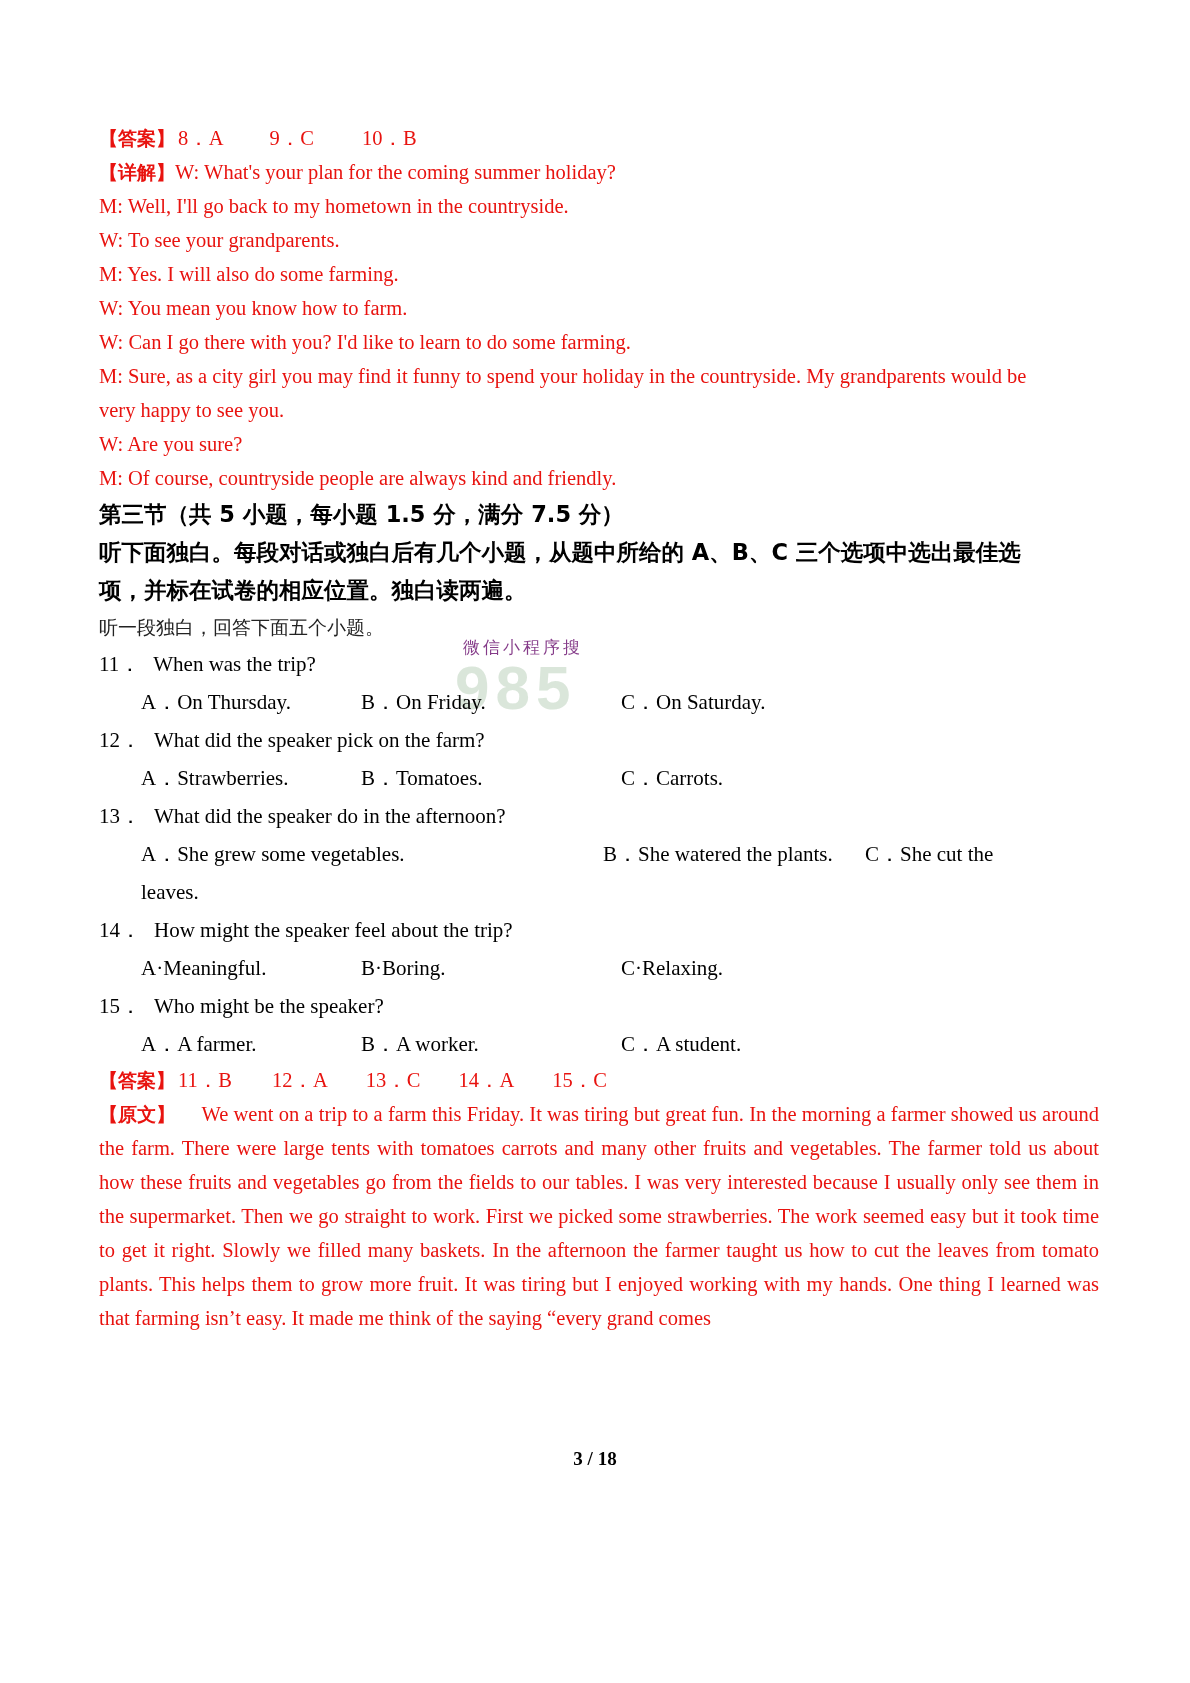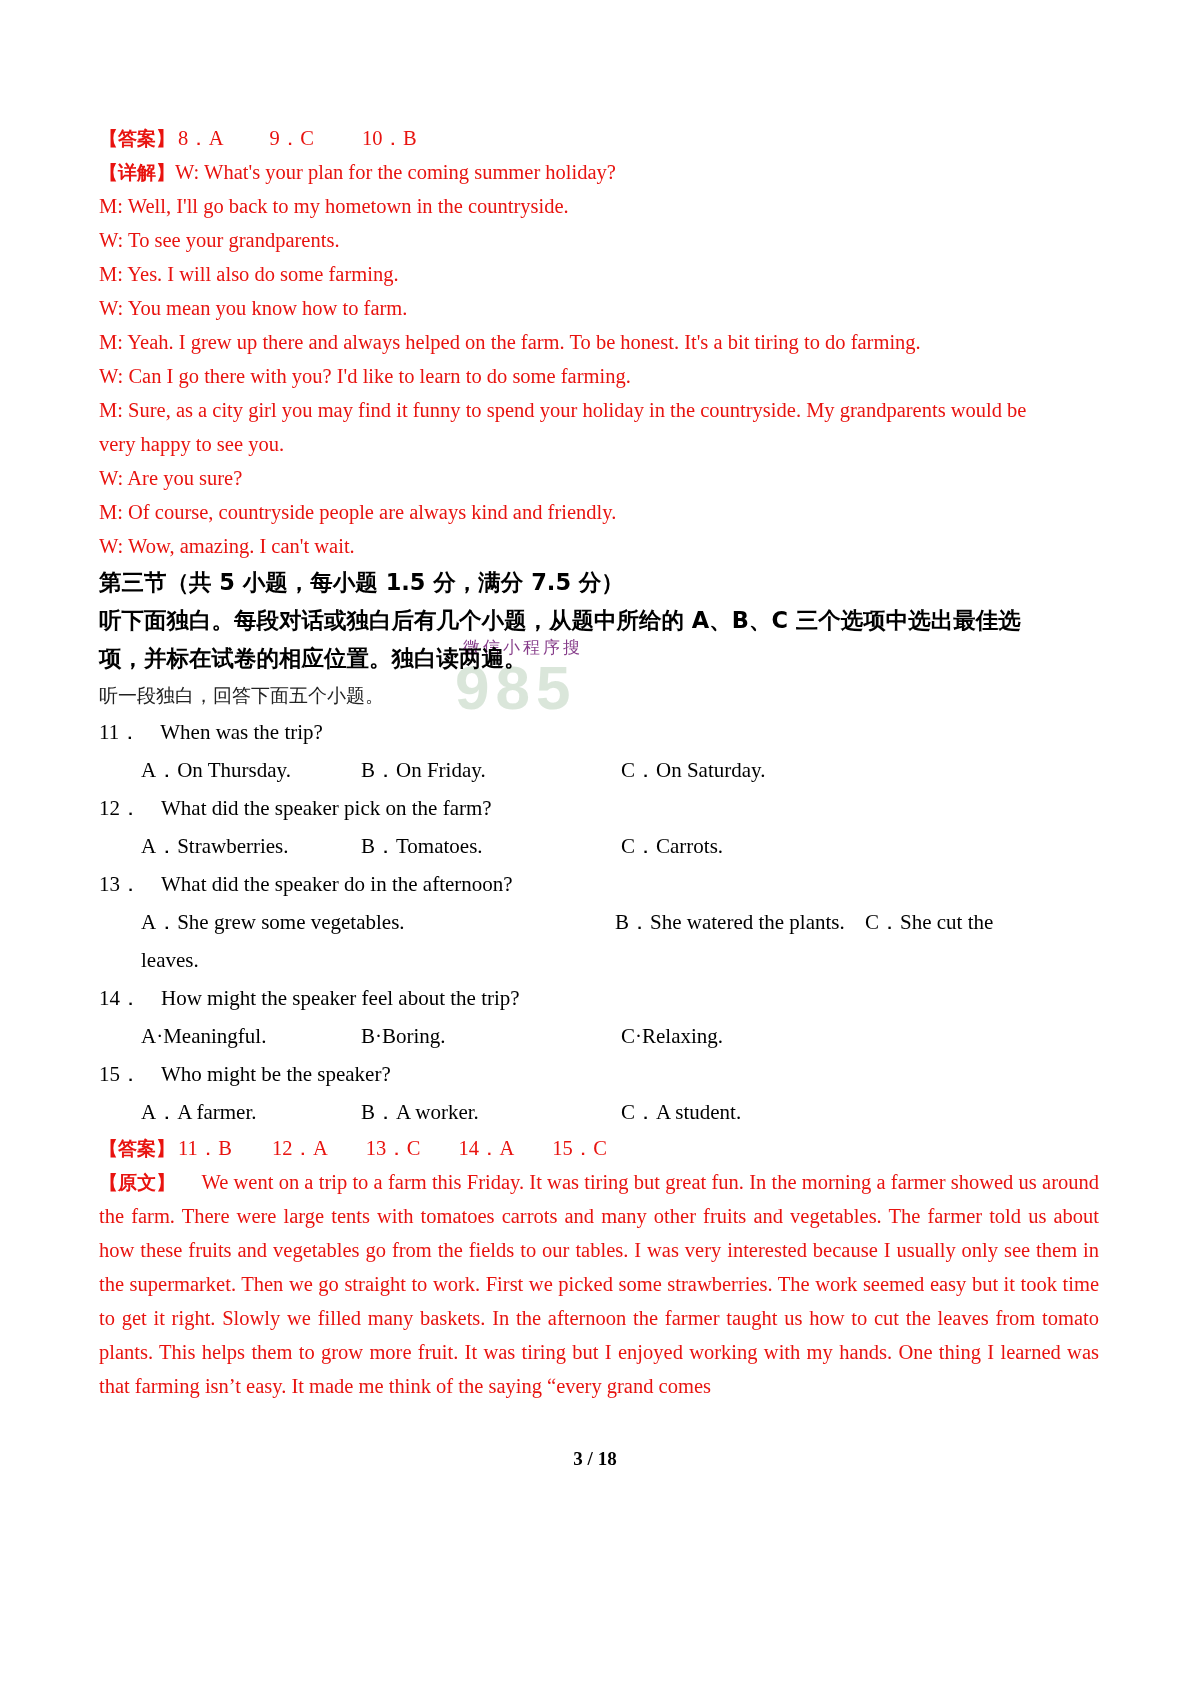--- a/index.html
+++ b/index.html
@@ -106,39 +106,39 @@
     color: #222;
   }
 
   
   .q {
     font-size: 21px;
     line-height: 38px;
     white-space: nowrap;
   }
   .q-num { display: inline-block; }
-  .q-text { margin-left: 20px; }
+  .q-text { margin-left: 13px; }
 
   .opts {
     position: relative;
     height: 38px;
     font-size: 21px;
     line-height: 38px;
   }
   .opt {
     position: absolute;
     white-space: nowrap;
   }
   .opt.a { left: 42px; }
   .opt.b { left: 262px; }
   .opt.c { left: 522px; }
 
   
   .opts-wide .opt.a { left: 42px; }
-  .opts-wide .opt.b { left: 516px; }
+  .opts-wide .opt.b { left: 504px; }
   .opts-wide .opt.c { left: 766px; }
   .cont-line {
     font-size: 21px;
     line-height: 38px;
     padding-left: 42px;
   }
 
   
   .transcript {
     font-size: 20.5px;
@@ -182,27 +182,25 @@
       <span class="tag">【答案】</span><span class="ans-item k1">8．A</span><span class="ans-item k2">9．C</span><span class="ans-item k3">10．B</span>
     </div>
 
     <div class="line red">
       <span class="tag">【详解】</span><span>W: What's your plan for the coming summer holiday?</span>
     </div>
     <div class="line red">M: Well, I'll go back to my hometown in the countryside.</div>
     <div class="line red">W: To see your grandparents.</div>
     <div class="line red">M: Yes. I will also do some farming.</div>
     <div class="line red">W: You mean you know how to farm.</div>
-    <div class="line red">M: Yeah. I grew up there and always helped on the farm. To be honest. It's a bit tiring to do farming.</div>
     <div class="line red">W: Can I go there with you? I'd like to learn to do some farming.</div>
     <div class="line red">M: Sure, as a city girl you may find it funny to spend your holiday in the countryside. My grandparents would be</div>
     <div class="line red">very happy to see you.</div>
     <div class="line red">W: Are you sure?</div>
     <div class="line red">M: Of course, countryside people are always kind and friendly.</div>
-    <div class="line red">W: Wow, amazing. I can't wait.</div>
 
     <div class="cn-bold">第三节（共 5 小题，每小题 1.5 分，满分 7.5 分）</div>
     <div class="cn-bold">听下面独白。每段对话或独白后有几个小题，从题中所给的 A、B、C 三个选项中选出最佳选</div>
     <div class="cn-bold">项，并标在试卷的相应位置。独白读两遍。</div>
     <div class="cn-plain">听一段独白，回答下面五个小题。</div>
 
     <div class="q blk">
       <span class="q-num">11．</span><span class="q-text">When was the trip?</span>
     </div>
     <div class="opts">

